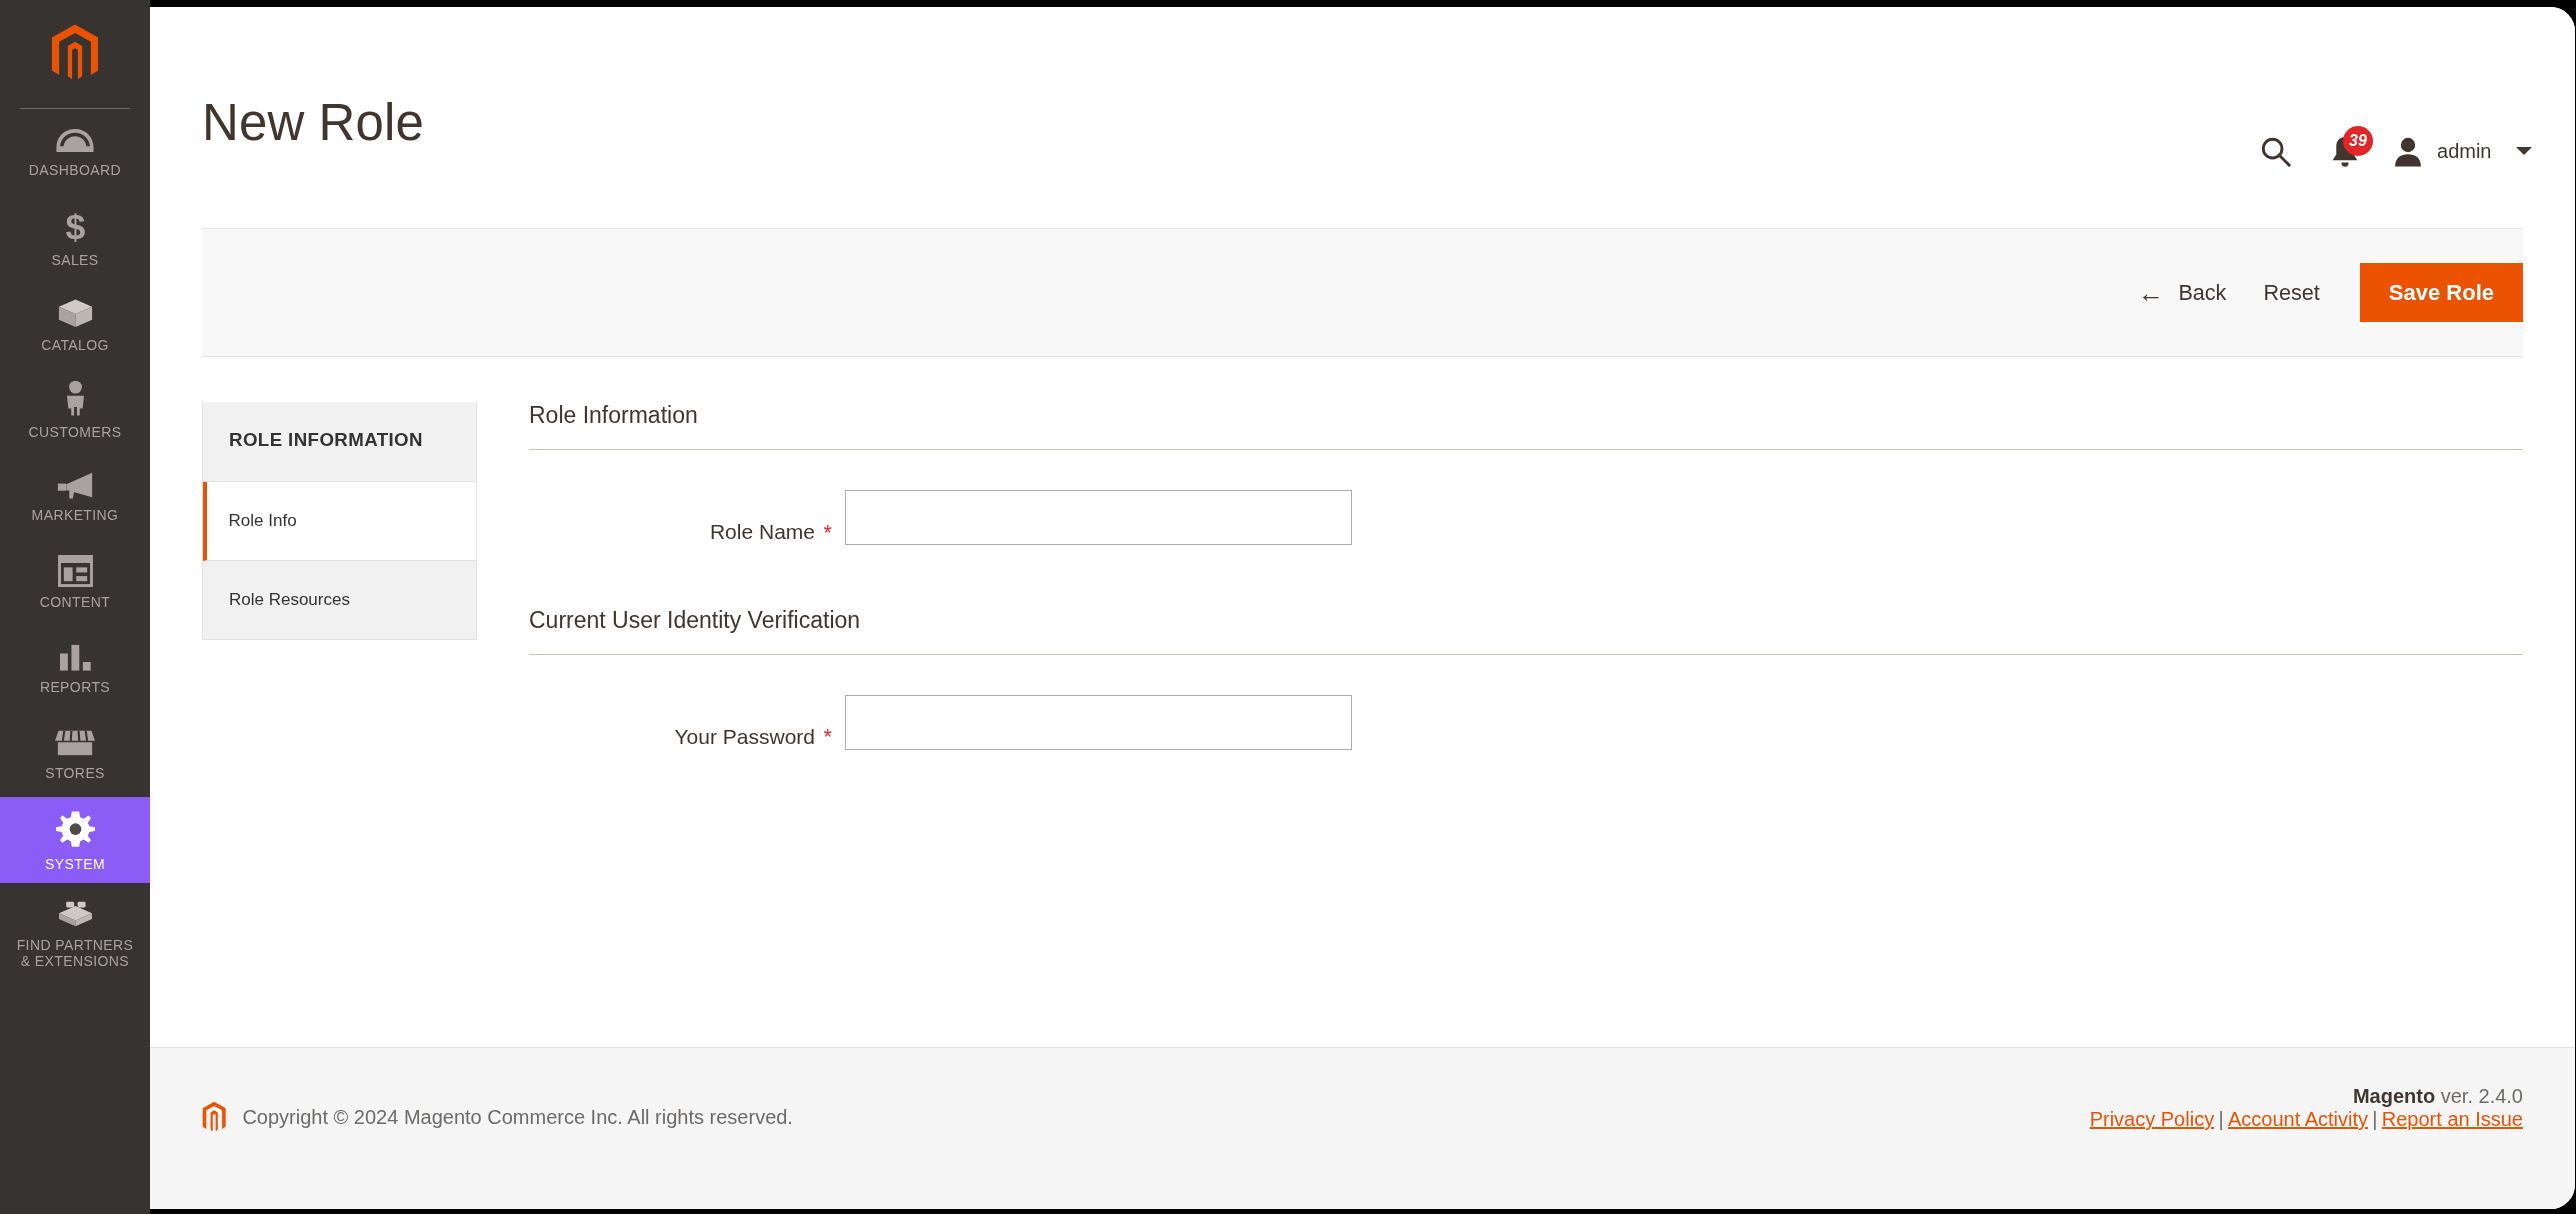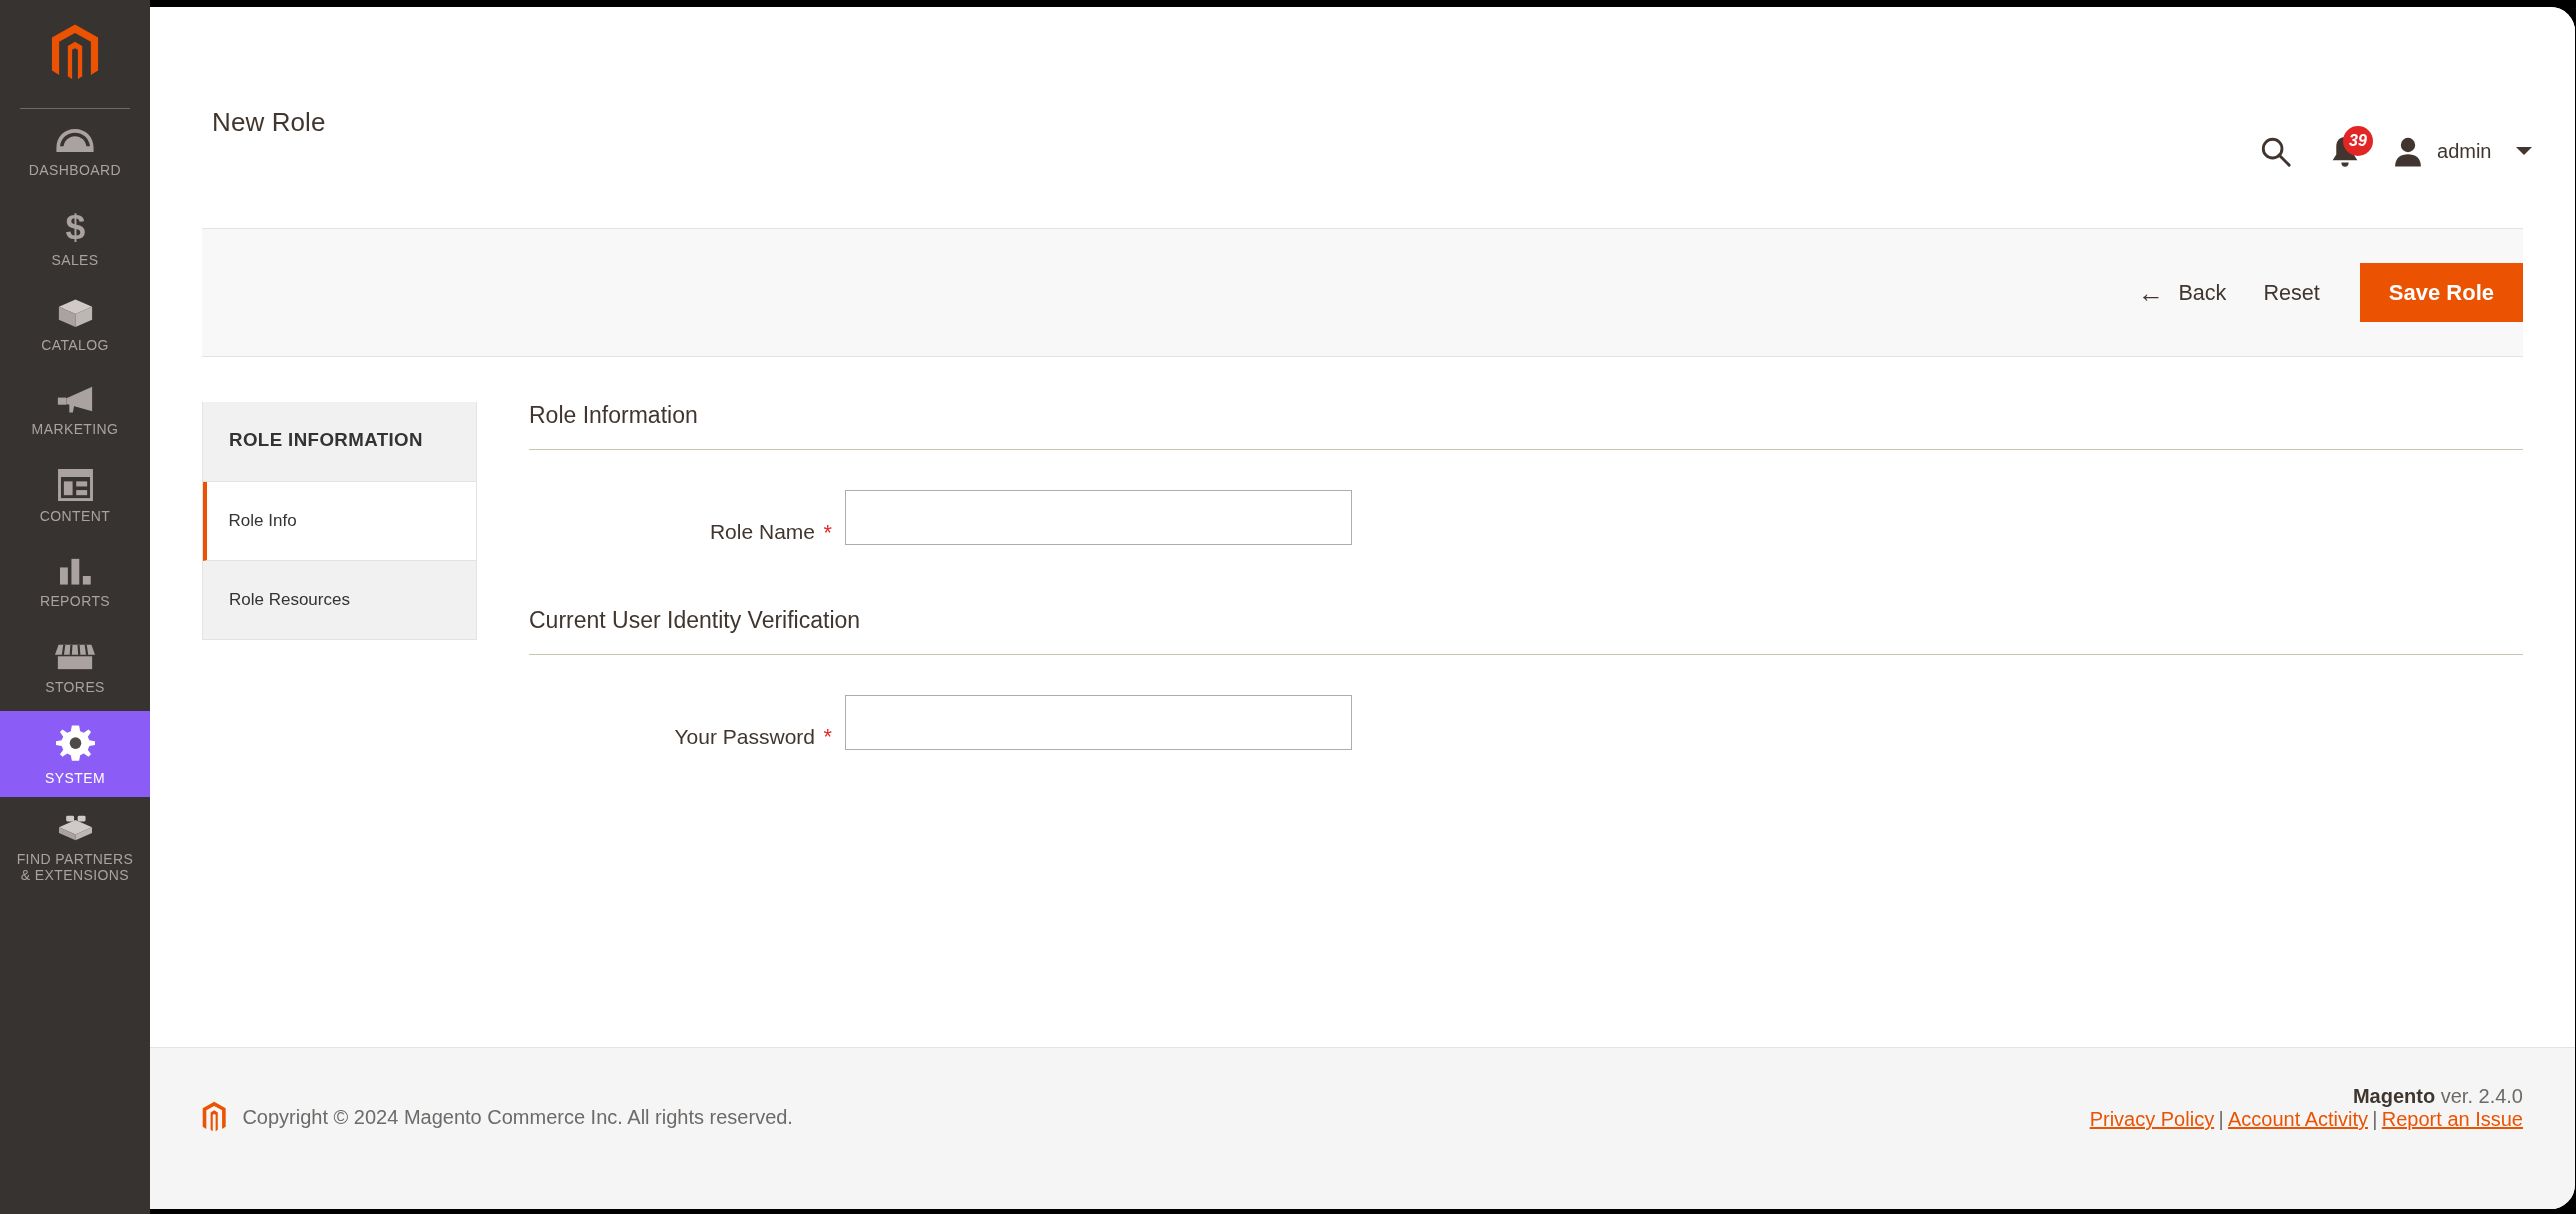--- a/index.html
+++ b/index.html
@@ -95,25 +95,24 @@
   
   #page-header {
     position: relative;
     height: 221px;
     background: #ffffff;
   }
   #page-title {
     position: absolute;
     left: 52px; top: 115px;
     transform: translateY(-50%);
-    font-size: 26px;
+    font-size: 51px;
     font-weight: 400;
     color: #41362f;
     letter-spacing: 0.1px;
-    margin-left: 10px;
   }
   #admin-tools {
     position: absolute;
     right: 43px; top: 144px;
     transform: translateY(-50%);
     display: flex;
     align-items: center;
     gap: 0;
   }
   .tool-btn {
@@ -384,20 +383,29 @@
         <span class="nav-icon">
           <svg width="39" height="35" viewBox="0 0 54 48">
             <path d="M4 16 L27 6 L50 16 L27 26 Z" fill="#cfcac7"></path>
             <path d="M4 16 L27 26 L27 44 L4 34 Z" fill="#a9a2a0"></path>
             <path d="M50 16 L27 26 L27 44 L50 34 Z" fill="#bdb7b4"></path>
           </svg>
         </span>
         <span class="nav-label">CATALOG</span>
       </div>
 
+      <div class="nav-item">
+        <span class="nav-icon">
+          <svg width="29" height="37" viewBox="0 0 40 52">
+            <circle cx="20" cy="10" r="9" fill="#a9a2a0"></circle>
+            <path d="M8 22 L32 22 L30 40 L26 40 L26 50 L22 50 L22 38 L18 38 L18 50 L14 50 L14 40 L10 40 Z" fill="#a9a2a0"></path>
+          </svg>
+        </span>
+        <span class="nav-label">CUSTOMERS</span>
+      </div>
 
       <div class="nav-item">
         <span class="nav-icon">
           <svg width="40" height="30" viewBox="0 0 56 42">
             <path d="M52 4 L16 20 L16 28 L52 38 Z" fill="#a9a2a0"></path>
             <path d="M4 19 L16 19 L16 29 L4 29 Z" fill="#a9a2a0"></path>
             <path d="M20 29 L27 29 L25 40 L20 40 Z" fill="#a9a2a0"></path>
           </svg>
         </span>
         <span class="nav-label">MARKETING</span>

